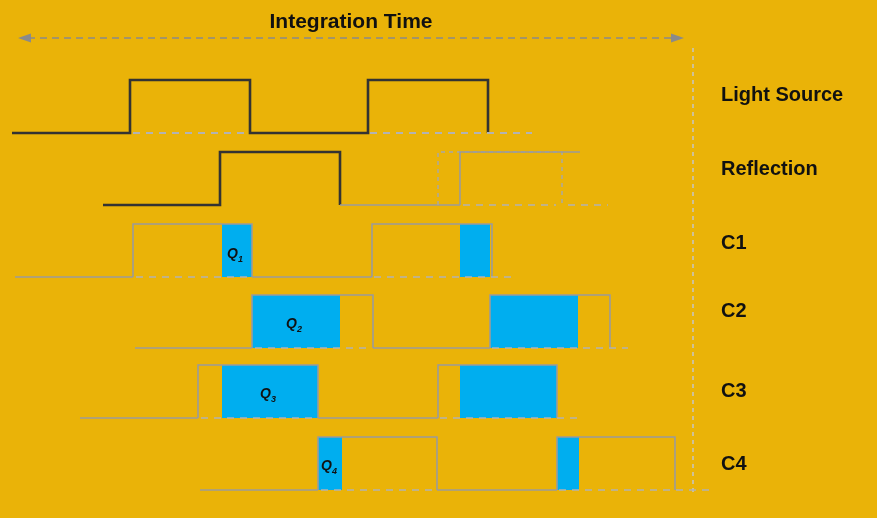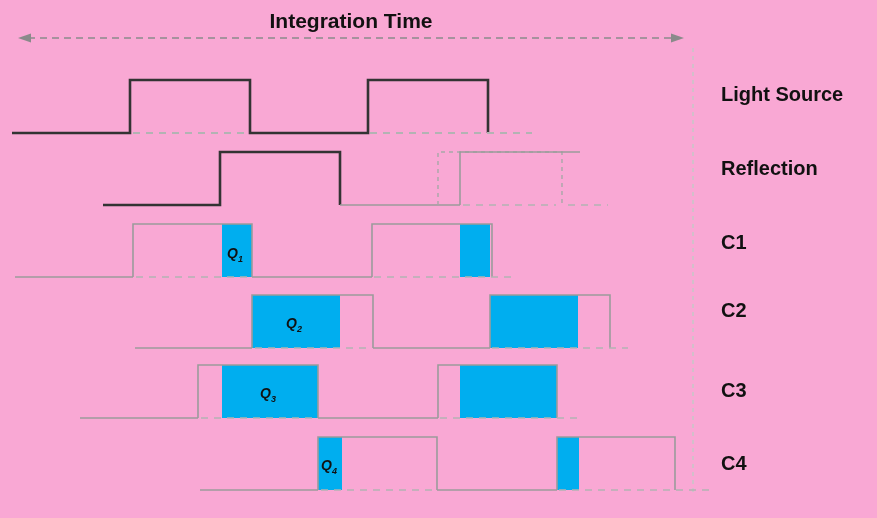--- a/index.html
+++ b/index.html
@@ -1,16 +1,16 @@
 <!DOCTYPE html>
 <html><head>
 <meta charset="utf-8">
 <style>
   html,body{margin:0;padding:0;background:#ffffff;}
-  .stage{position:relative;width:877px;height:518px;background:#f9a8d4;overflow:hidden;
+  .stage{position:relative;width:877px;height:518px;background:#eab308;overflow:hidden;
          font-family:"Liberation Sans", sans-serif;}
   svg{display:block;}
   text{font-family:"Liberation Sans", sans-serif;}
   .title-text{font-weight:bold;}
   .row-label{font-weight:bold;}
   .charge-label{font-weight:bold;font-style:italic;}
 </style>
 </head>
 <body>
 

